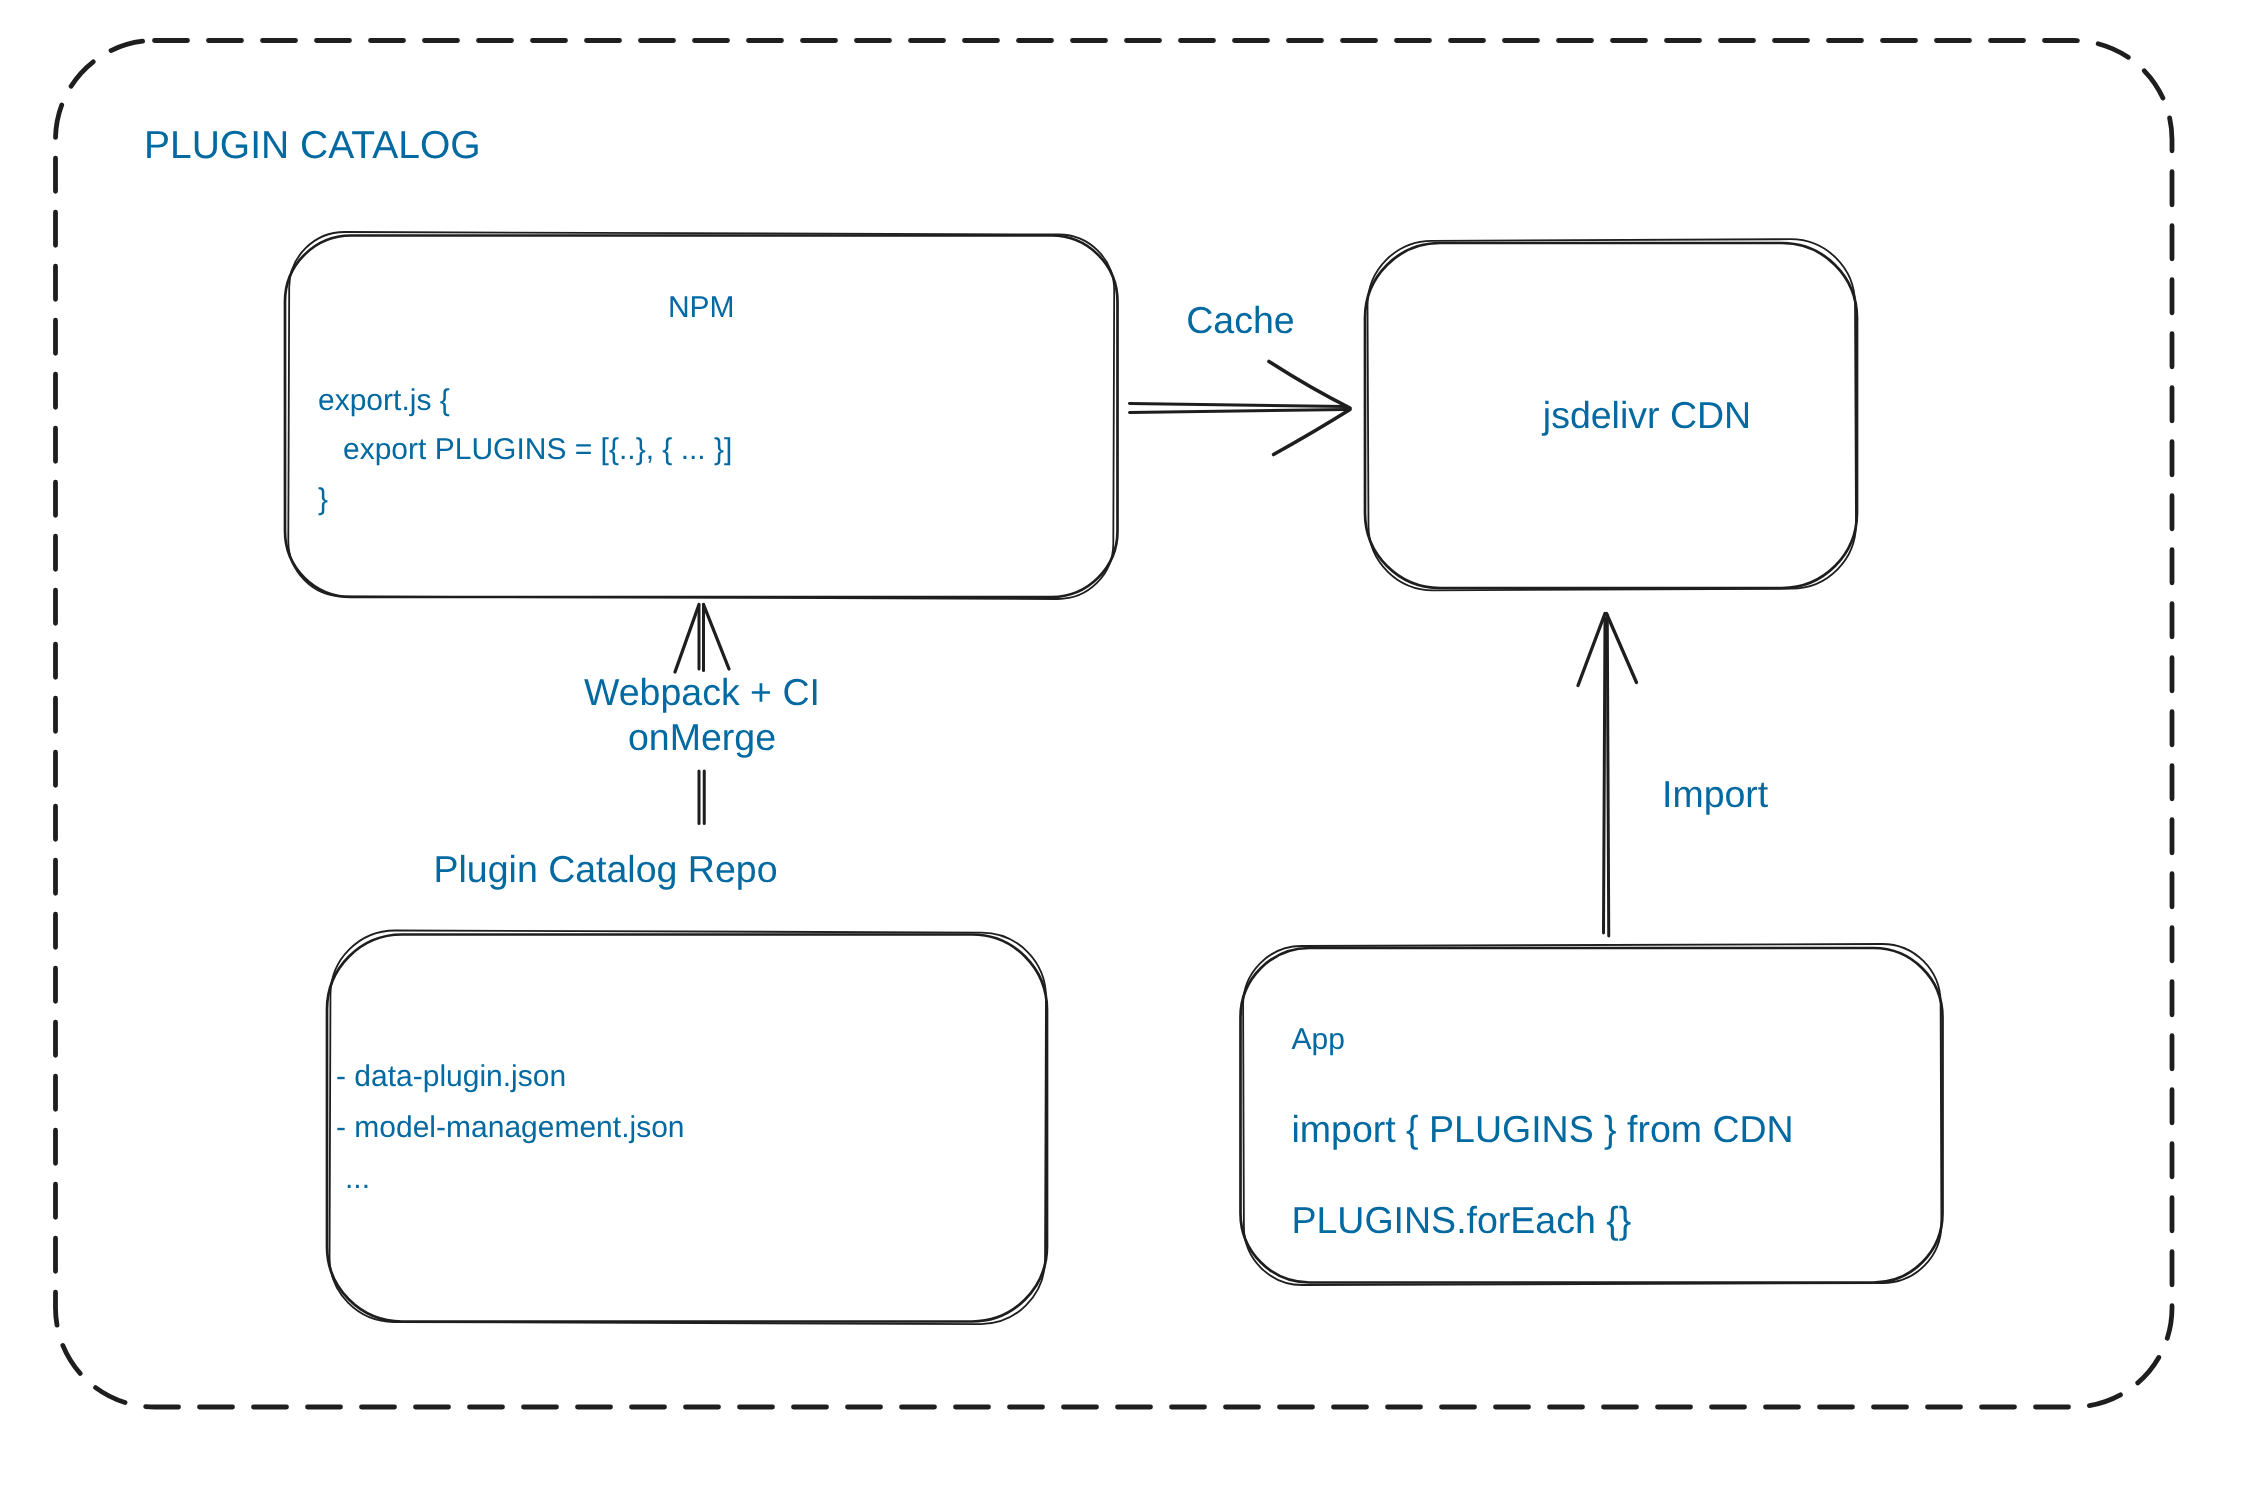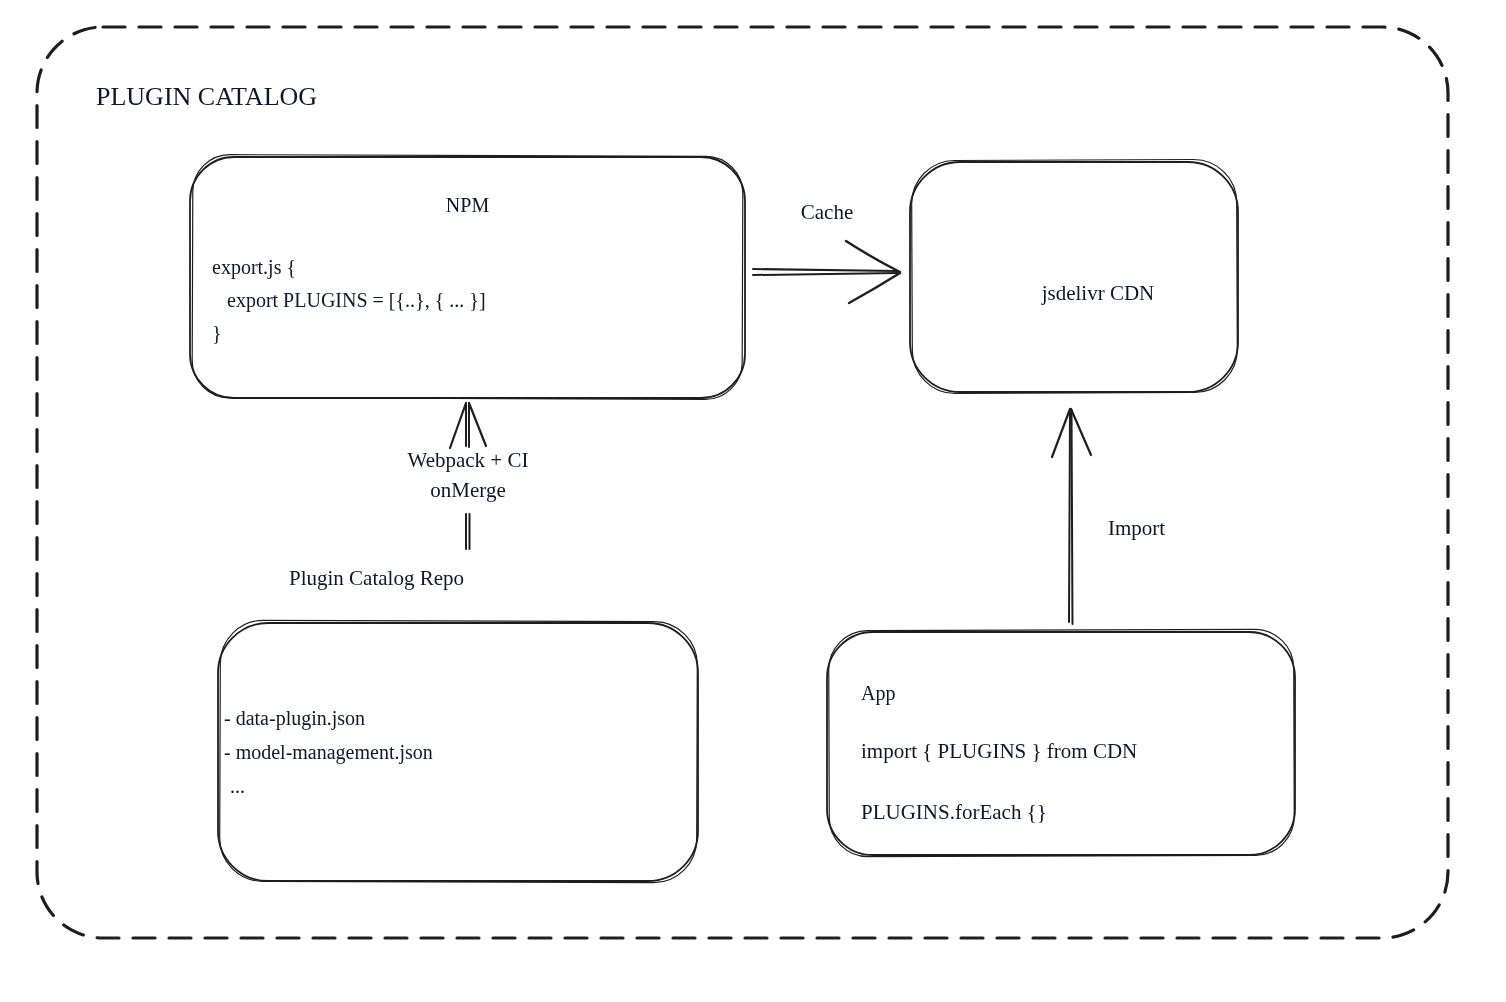--- a/index.html
+++ b/index.html
@@ -9,26 +9,26 @@
     height: 1002px;
     background: #ffffff;
     overflow: hidden;
     font-family: "DejaVu Sans Mono", "Liberation Mono", monospace;
     color: #1e1e1e;
   }
   #shapes { position: absolute; left: 0; top: 0; }
   .txt {
     position: absolute;
     white-space: pre;
-    color: #0f172a;
-    font-family: Liberation Serif, serif;
+    color: #0369a1;
+    font-family: Liberation Sans, sans-serif;
     line-height: 1.15;
   }
   .s26 { font-size: 26px; }
-  .s25 { font-size: 21px; }
+  .s25 { font-size: 25px; }
   .s24 { font-size: 20px; }
   .ctr { text-align: center; }
 </style>
 </head>
 <body>
 
 <div id="stage">
 
   <svg id="shapes" width="1506" height="1002" viewBox="0 0 1506 1002">
     <g stroke="#1e1e1e" fill="none" stroke-linecap="round" stroke-linejoin="round">
@@ -82,21 +82,21 @@
 
   <div class="txt s26" style="left:96px; top:82px;">PLUGIN CATALOG</div>
 
   <div class="txt s24 ctr" style="left:190px; top:194px; width:555px;">NPM</div>
   <div class="txt s24" style="left:212px; top:256px;">export.js {</div>
   <div class="txt s24" style="left:212px; top:289px;">   export PLUGINS = [{..}, { ... }]</div>
   <div class="txt s24" style="left:212px; top:322px;">}</div>
 
   <div class="txt s25 ctr" style="left:752px; top:200px; width:150px;">Cache</div>
 
-  <div class="txt s25 ctr" style="left:910px; top:281px; width:376px;">jsdelivr CDN</div>
+  <div class="txt s25 ctr" style="left:910px; top:263px; width:376px;">jsdelivr CDN</div>
 
   <div class="txt s25 ctr" style="left:318px; top:448px; width:300px;">Webpack + CI</div>
   <div class="txt s25" style="left:289px; top:566px;">Plugin Catalog Repo</div>
 
   <div class="txt s25 ctr" style="left:318px; top:478px; width:300px;">onMerge</div>
   <div class="txt s24" style="left:224px; top:741px;">- model-management.json</div>
   <div class="txt s24" style="left:224px; top:707px;">- data-plugin.json</div>
   <div class="txt s24" style="left:230px; top:775px;">...</div>
 
   <div class="txt s25" style="left:1108px; top:516px;">Import</div>

